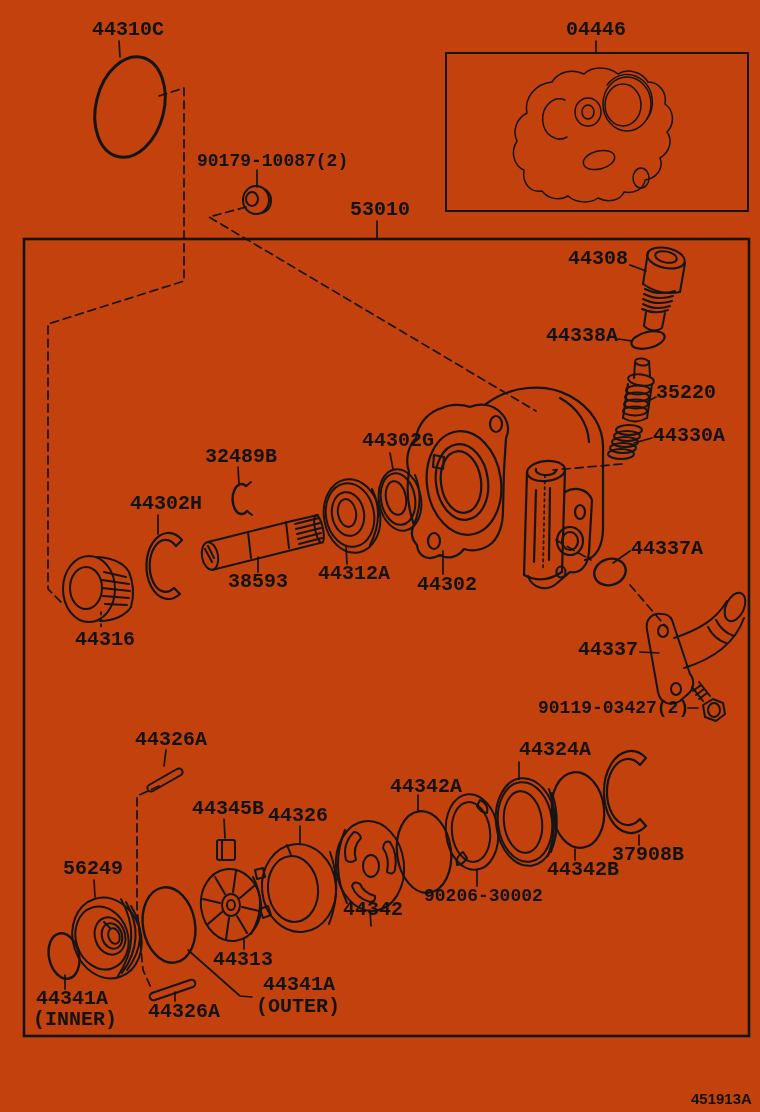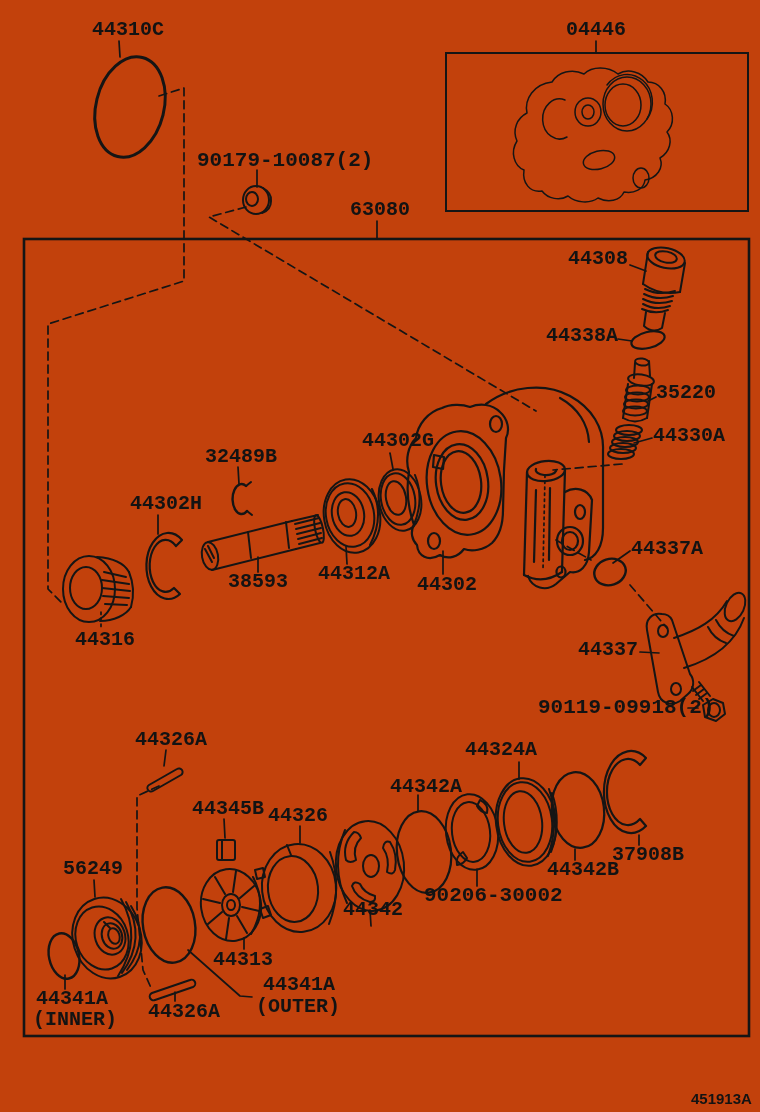--- a/index.html
+++ b/index.html
@@ -10,21 +10,21 @@
   .thin{stroke-width:1.5;}
   .w22{stroke-width:2.2;}
   .w24{stroke-width:2.4;}
   .w3{stroke-width:3;}
   .leader{stroke-width:1.7;}
   .dash{stroke-dasharray:8 5;stroke-width:1.7;}
   .dot{stroke-dasharray:2.5 3.5;stroke-width:1.7;}
   .box{fill:none;stroke:#151515;stroke-width:2.6;}
   .lbl{position:absolute;font:bold 20px "Liberation Mono", monospace;color:#131313;
        letter-spacing:0;white-space:nowrap;line-height:20px;}
-  .lbl-sm{font-size:21px;line-height:18px;text-align:right;}
+  .lbl-sm{font-size:18px;line-height:18px;text-align:right;}
   .lbl-code{font:bold 15px "Liberation Sans", sans-serif;line-height:15px;color:#131313;}
 </style>
 </head>
 <body>
 
 <div id="stage">
 
 <svg id="art" width="760" height="1112" viewBox="0 0 760 1112">
 
   <rect class="box" x="24" y="239" width="725" height="797"></rect>
@@ -272,46 +272,46 @@
   </g>
 
   <ellipse class="ln w22" cx="578" cy="810" rx="26" ry="38" transform="rotate(-7 578 810)"></ellipse>
 
   <path class="ln w22" d="M646,758 A27,41 0 1 0 646,826 L640,819 A21,33 0 1 1 640,765 Z"></path>
 </svg>
 
   <div class="lbl" style="left:92px;top:20px">44310C</div>
   <div class="lbl" style="left:566px;top:20px">04446</div>
   <div class="lbl lbl-sm" style="left:197px;top:152px">90179-10087(2)</div>
-  <div class="lbl" style="left:350px;top:200px">63080</div>
+  <div class="lbl" style="left:350px;top:200px">53010</div>
   <div class="lbl" style="left:568px;top:249px">44308</div>
   <div class="lbl" style="left:546px;top:326px">44338A</div>
   <div class="lbl" style="left:656px;top:383px">35220</div>
   <div class="lbl" style="left:653px;top:426px">44330A</div>
   <div class="lbl" style="left:362px;top:431px">44302G</div>
   <div class="lbl" style="left:205px;top:447px">32489B</div>
   <div class="lbl" style="left:130px;top:494px">44302H</div>
   <div class="lbl" style="left:228px;top:572px">38593</div>
   <div class="lbl" style="left:318px;top:564px">44312A</div>
   <div class="lbl" style="left:417px;top:575px">44302</div>
   <div class="lbl" style="left:631px;top:539px">44337A</div>
   <div class="lbl" style="left:75px;top:630px">44316</div>
   <div class="lbl" style="left:578px;top:640px">44337</div>
-  <div class="lbl lbl-sm" style="left:538px;top:699px">90119-09918(2)</div>
+  <div class="lbl lbl-sm" style="left:538px;top:699px">90119-03427(2)</div>
   <div class="lbl" style="left:135px;top:730px">44326A</div>
   <div class="lbl" style="left:192px;top:799px">44345B</div>
   <div class="lbl" style="left:268px;top:806px">44326</div>
   <div class="lbl" style="left:63px;top:859px">56249</div>
   <div class="lbl" style="left:213px;top:950px">44313</div>
   <div class="lbl" style="left:263px;top:975px">44341A</div>
   <div class="lbl" style="left:256px;top:997px">(OUTER)</div>
   <div class="lbl" style="left:36px;top:989px">44341A</div>
   <div class="lbl" style="left:33px;top:1010px">(INNER)</div>
   <div class="lbl" style="left:148px;top:1002px">44326A</div>
   <div class="lbl" style="left:343px;top:900px">44342</div>
   <div class="lbl" style="left:390px;top:777px">44342A</div>
   <div class="lbl lbl-sm" style="left:424px;top:887px">90206-30002</div>
-  <div class="lbl" style="left:465px;top:740px">44324A</div>
+  <div class="lbl" style="left:519px;top:740px">44324A</div>
   <div class="lbl" style="left:547px;top:860px">44342B</div>
   <div class="lbl" style="left:612px;top:845px">37908B</div>
   <div class="lbl-code" style="position:absolute;left:691px;top:1091px">451913A</div>
 
 </div>
 
 </body></html>

